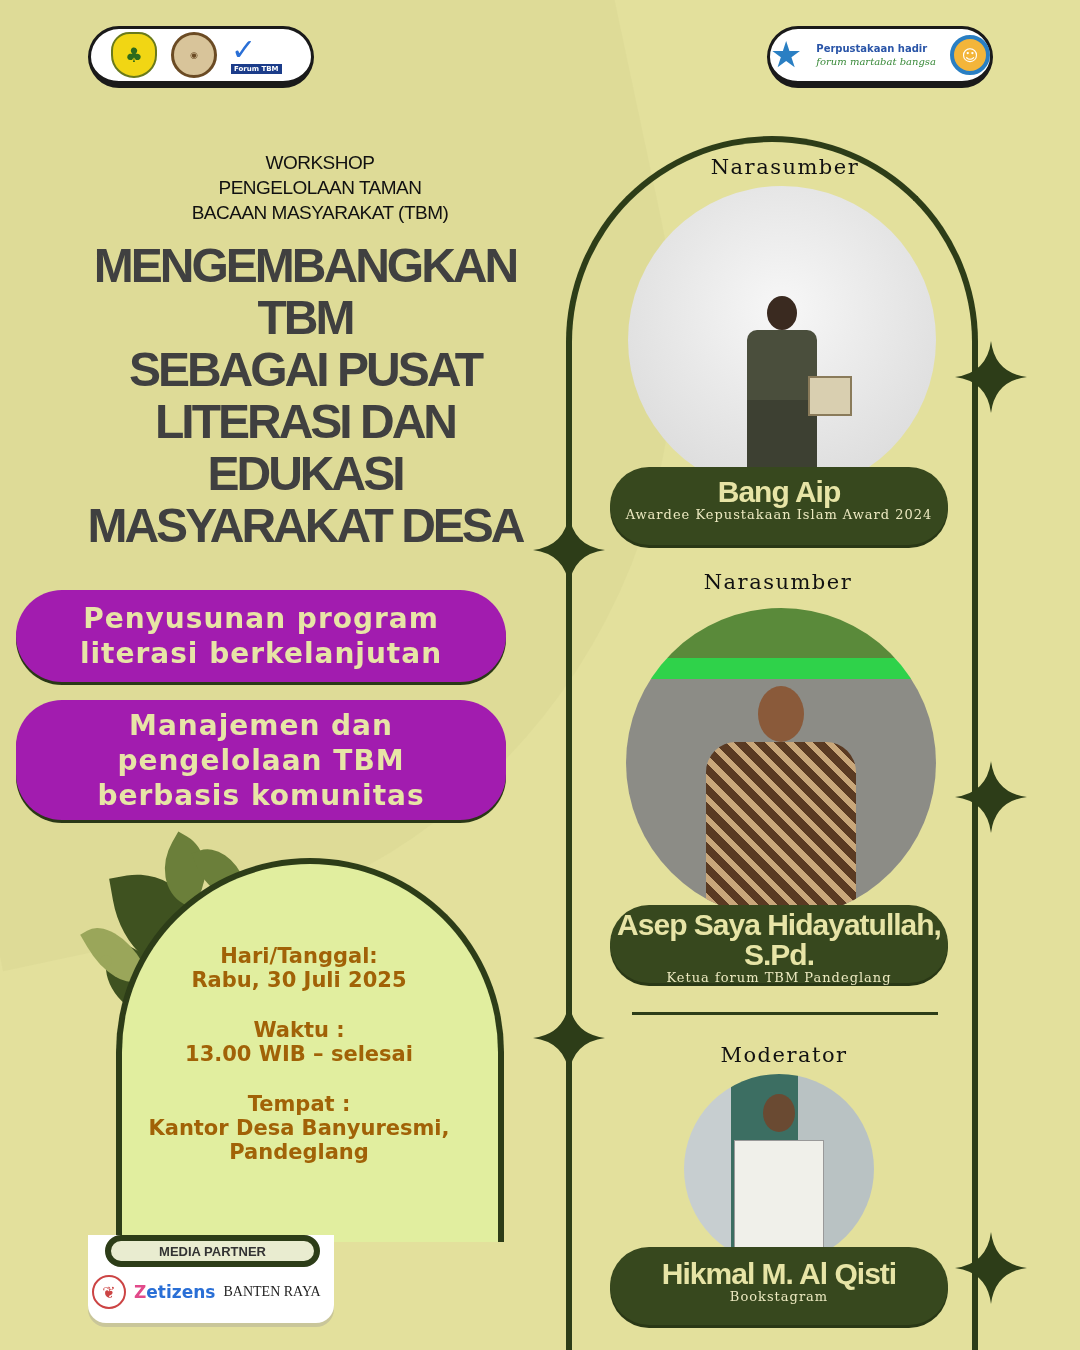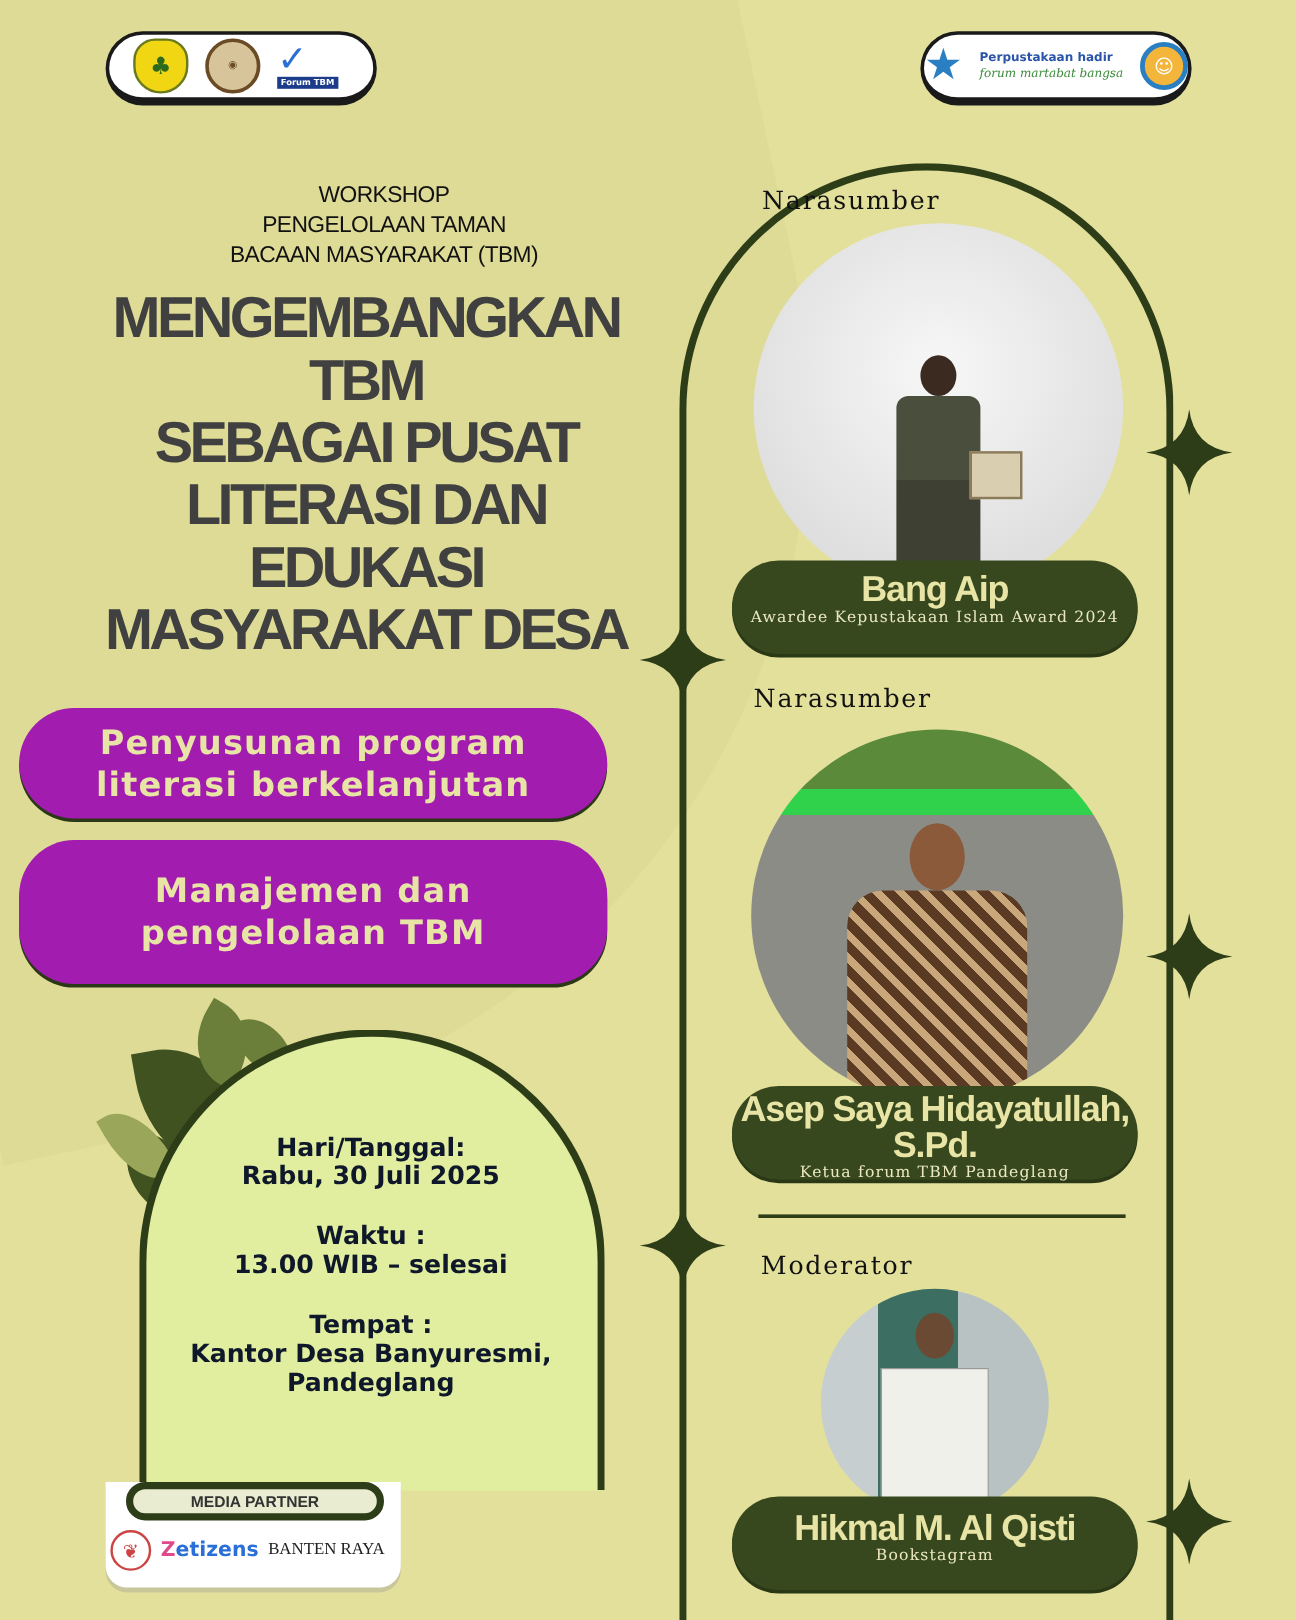--- a/index.html
+++ b/index.html
@@ -55,22 +55,22 @@
 
   .leaves { position: absolute; left: 100px; top: 840px; width: 200px; height: 200px; }
   .leaf { position: absolute; border-radius: 0 80% 0 80%; }
 
   .info-arch {
     position: absolute; left: 116px; top: 858px; width: 388px; height: 384px;
     background: #e1ee9f; border: 6px solid #2d3d18; border-bottom: none;
     border-radius: 194px 194px 0 0;
   }
   .info-text {
-    position: absolute; left: 124px; top: 944px; width: 370px; text-align: center;
-    font-weight: bold; font-size: 21px; line-height: 24px; color: #0f172a;
+    position: absolute; left: 114px; top: 944px; width: 370px; text-align: center;
+    font-weight: bold; font-size: 21px; line-height: 24px; color: #a16207;
   }
   .info-text .gap { height: 26px; }
 
   .media-partner {
     position: absolute; left: 88px; top: 1235px; width: 246px; height: 88px;
     background: #fff; border-radius: 0 0 18px 18px; box-shadow: 0 4px 0 #c9c69a;
   }
   .mp-label {
     position: absolute; left: 105px; top: 1235px; width: 215px; height: 32px;
     background: #e9ecd0; border: 6px solid #2d3d18; border-radius: 18px;
@@ -86,21 +86,21 @@
   .mp-zetizens .z { color: #e14a8a; }
   .mp-banten { font-family: "Liberation Serif", serif; font-size: 14px; color: #222; }
 
   
   .right-arch {
     position: absolute; left: 566px; top: 136px; width: 412px; height: 1300px;
     border: 6px solid #2d3d18; border-bottom: none; border-radius: 206px 206px 0 0;
   }
   .sparkle { position: absolute; width: 72px; height: 72px; }
   .role {
-    position: absolute; width: 300px; 
+    position: absolute; width: 300px; text-align: center;
     font-family: "DejaVu Serif", serif; font-size: 21px; letter-spacing: 1.5px; color: #111;
   }
   .photo { position: absolute; border-radius: 50%; overflow: hidden; }
   .photo-1 { left: 628px; top: 186px; width: 308px; height: 308px;
     background: radial-gradient(circle at 50% 40%, #f7f7f7 0%, #dcdcdc 80%); }
   .photo-2 { left: 626px; top: 608px; width: 310px; height: 310px;
     background: linear-gradient(#5a8a3a 0 16%, #2fd24a 16% 23%, #8c8c86 23% 100%); }
   .photo-3 { left: 684px; top: 1074px; width: 190px; height: 190px;
     background: linear-gradient(90deg, #c7ced0 0 25%, #3c6e62 25% 60%, #b9c2c3 60%); }
   .person { position: absolute; left: 50%; transform: translateX(-50%); }
@@ -155,20 +155,21 @@
 <div class="topic-pill" id="topic-0">
   <div>
     <div>Penyusunan program</div>
     <div>literasi berkelanjutan</div>
   </div>
 </div>
 <div class="topic-pill" id="topic-1">
   <div>
     <div>Manajemen dan</div>
     <div>pengelolaan TBM</div>
+    <div>berbasis komunitas</div>
   </div>
 </div>
 
 <div class="leaves">
   <div class="leaf" style="left:0;top:110px;width:70px;height:60px;background:#3f5220;transform:rotate(20deg);"></div>
   <div class="leaf" style="left:18px;top:30px;width:90px;height:110px;background:#3f5220;transform:rotate(-10deg);"></div>
   <div class="leaf" style="left:60px;top:0;width:50px;height:60px;background:#6b7f3a;transform:rotate(30deg);"></div>
   <div class="leaf" style="left:100px;top:5px;width:40px;height:55px;background:#6b7f3a;transform:rotate(-20deg);"></div>
   <div class="leaf" style="left:-5px;top:80px;width:40px;height:70px;background:#9aa65a;transform:rotate(-30deg);"></div>
   <div style="position:absolute;left:0;top:115px;width:12px;height:12px;border-radius:50%;background:#9aa65a;"></div>

